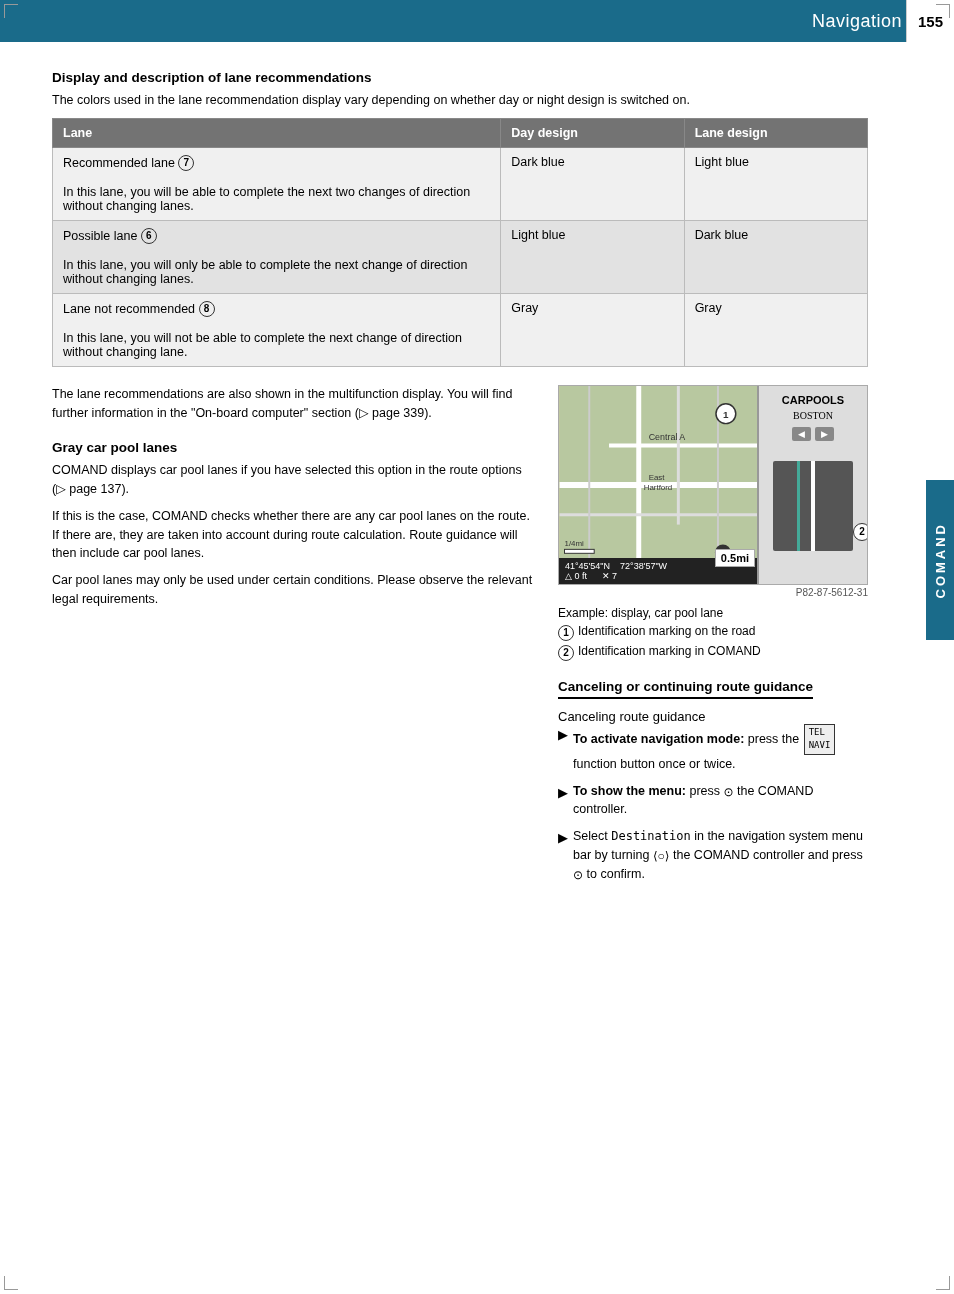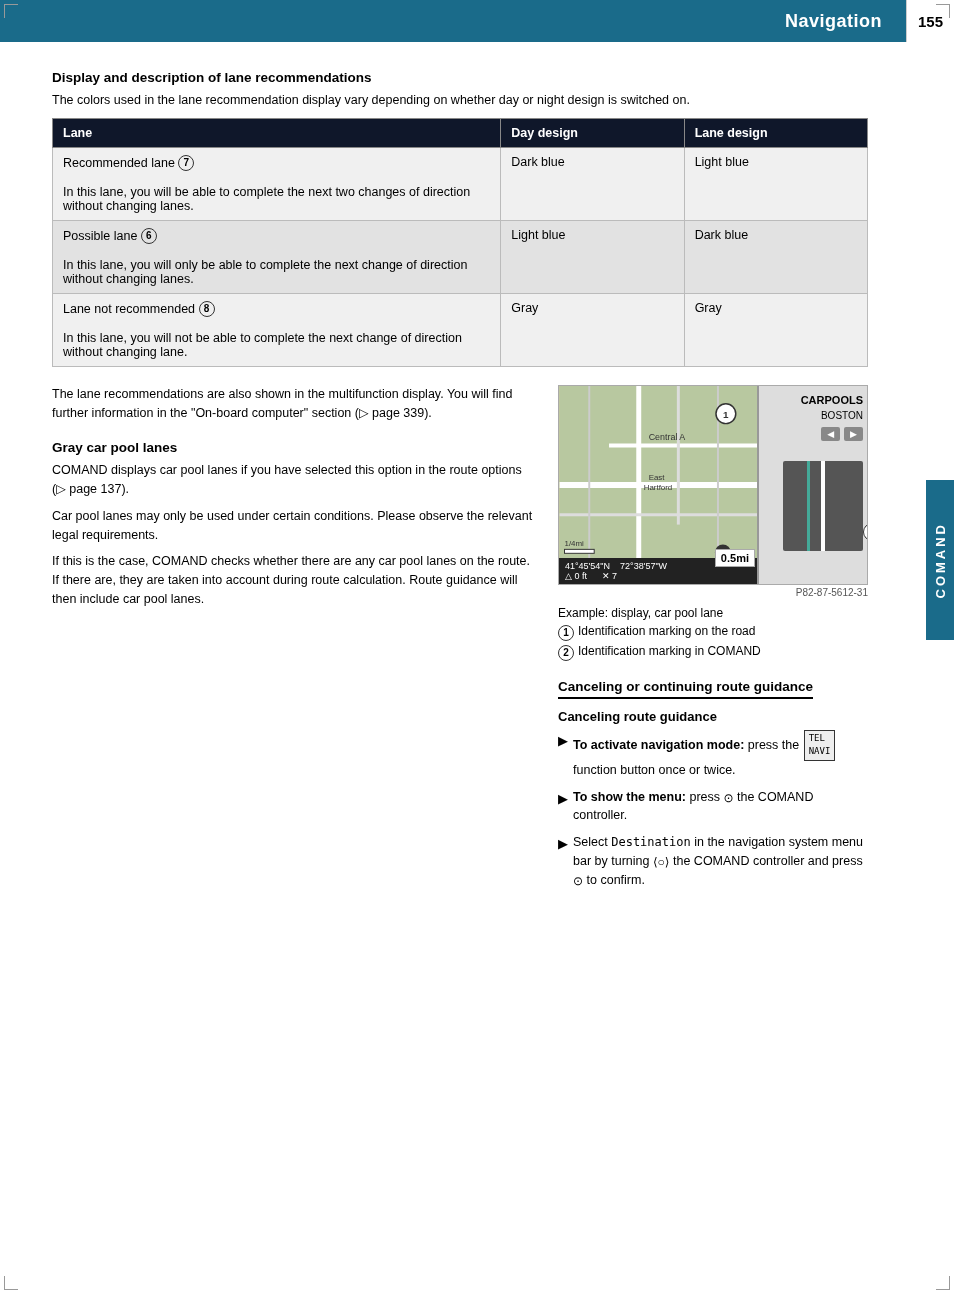--- a/index.html
+++ b/index.html
@@ -18,22 +18,22 @@
       background: #1a6b8a;
       height: 42px;
       display: flex;
       align-items: center;
       justify-content: flex-end;
       padding-right: 0;
     }
     .header-title {
       color: #fff;
       font-size: 18px;
-      font-weight: bold;
-      margin-right: 24px;
+      font-weight: normal;
+      margin-right: 4px;
       letter-spacing: 0.5px;
     }
     .page-number-box {
       background: #fff;
       color: #000;
       font-size: 15px;
       font-weight: bold;
       width: 48px;
       height: 42px;
       display: flex;
@@ -87,21 +87,21 @@
     }
 
     
     .lane-table {
       width: 100%;
       border-collapse: collapse;
       margin-bottom: 18px;
       font-size: 12.5px;
     }
     .lane-table th {
-      background: #0f172a;
+      background: #737373;
       color: #fff;
       padding: 7px 10px;
       text-align: left;
       font-weight: bold;
       font-size: 12.5px;
       border: 1px solid #888;
     }
     .lane-table td {
       padding: 7px 10px;
       border: 1px solid #bbb;
@@ -141,33 +141,34 @@
     
     .carpools-panel {
       position: absolute;
       right: 0; top: 0;
       width: 110px;
       background: #ddd;
       border-left: 2px solid #999;
       height: 100%;
       display: flex;
       flex-direction: column;
-      align-items: flex-end;
+      align-items: center;
       padding: 8px 4px;
     }
     .carpools-title {
       font-size: 11px;
       font-weight: bold;
       text-align: center;
       margin-bottom: 4px;
     }
     .carpools-sub {
       font-size: 10px;
       text-align: center;
       margin-bottom: 6px;
+      font-family: Liberation Serif, serif;
     }
     .carpools-btn {
       background: #888;
       color: #fff;
       font-size: 9px;
       padding: 2px 6px;
       border-radius: 2px;
       margin-bottom: 4px;
     }
 
@@ -229,22 +230,21 @@
     .underline-heading {
       font-size: 13.5px;
       font-weight: bold;
       border-bottom: 2px solid #000;
       padding-bottom: 3px;
       margin-bottom: 10px;
       display: inline-block;
     }
     .sub-heading {
       font-size: 13px;
-      font-weight: bold;
-      margin-bottom: 6px;
+      font-weight: normal;
     }
 
     .bullet-item {
       display: flex;
       align-items: flex-start;
       margin-bottom: 8px;
       font-size: 12.5px;
       line-height: 1.5;
     }
     .bullet-arrow {
@@ -379,22 +379,22 @@
   </table>
 
   <div class="full-two-col">
 
     <div class="full-left">
 
       <div class="body-text">The lane recommendations are also shown in the multifunction display. You will find further information in the "On-board computer" section (▷ page 339).</div>
 
       <div class="section-heading">Gray car pool lanes</div>
       <div class="body-text">COMAND displays car pool lanes if you have selected this option in the route options (▷ page 137).</div>
+      <div class="body-text">If this is the case, COMAND checks whether there are any car pool lanes on the route. If there are, they are taken into account during route calculation. Route guidance will then include car pool lanes.</div>
       <div class="body-text">Car pool lanes may only be used under certain conditions. Please observe the relevant legal requirements.</div>
-      <div class="body-text">If this is the case, COMAND checks whether there are any car pool lanes on the route. If there are, they are taken into account during route calculation. Route guidance will then include car pool lanes.</div>
     </div>
 
     <div class="full-right">
 
       <div class="map-container">
         <div class="map-image">
           
           <svg class="map-svg" viewBox="0 0 310 200" xmlns="http://www.w3.org/2000/svg">
 
             <rect width="310" height="200" fill="#b8c8a0"></rect>

